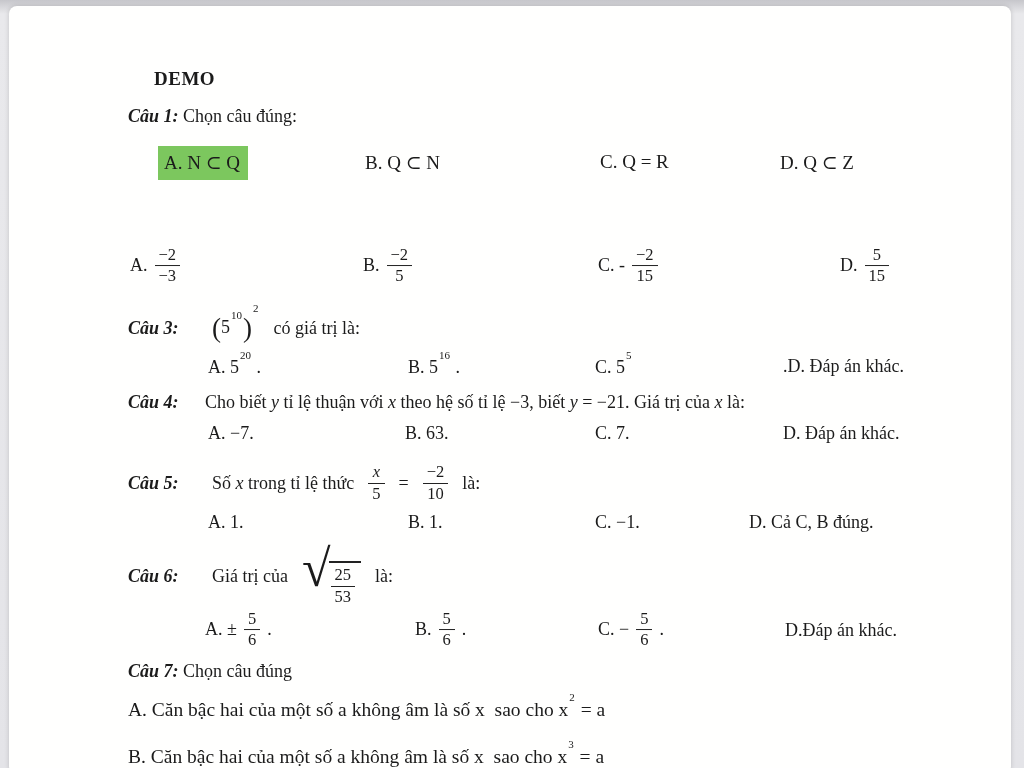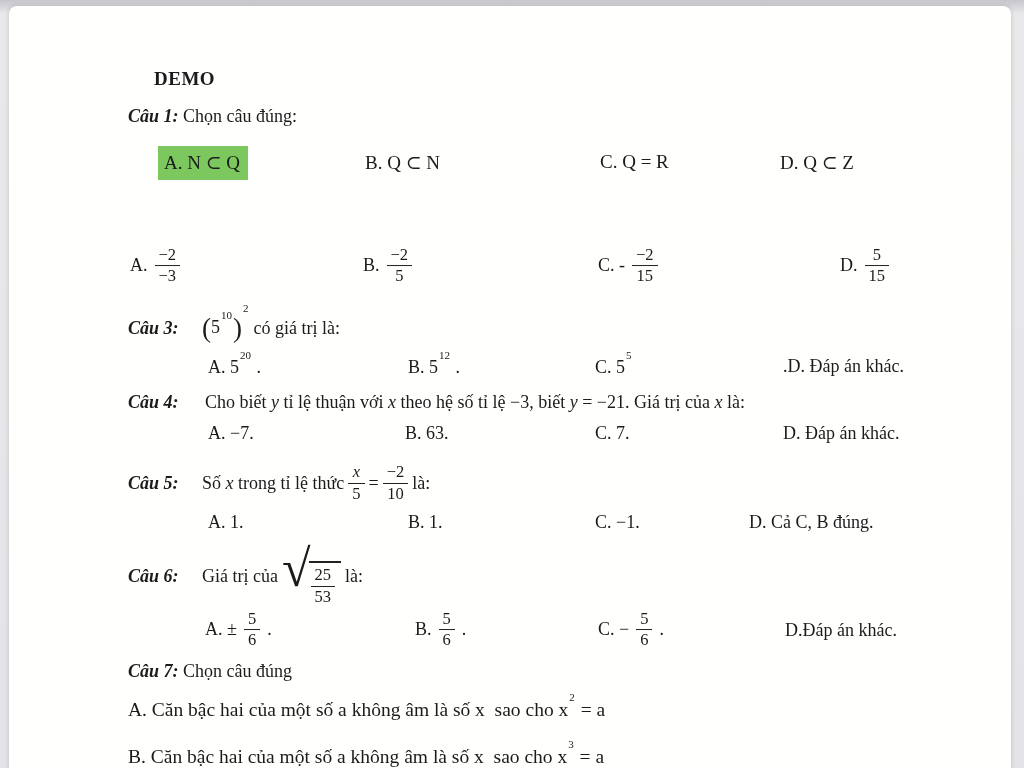--- a/index.html
+++ b/index.html
@@ -13,21 +13,21 @@
   .page-bg {
     position:absolute; left:9px; top:6px; right:13px; bottom:-6px;
     background:#fffffe; border-radius:8px; z-index:1;
     box-shadow:0 0 5px rgba(0,0,0,0.16);
   }
   .content { position:absolute; inset:0; z-index:2; font-size:18px; }
   .abs { position:absolute; white-space:nowrap; }
   .it { font-style:italic; }
   .qlabel { font-weight:bold;font-style:italic; }
   .qlabel.wide { display:inline-block; width:70px; flex:0 0 70px; }
-  .flexrow { display:flex; align-items:center; column-gap:4px; }
+  .flexrow { display:flex; align-items:center; column-gap:14px; }
   .optrow { position:absolute; left:0; width:1024px; }
   .opt { position:absolute; white-space:nowrap; }
   .fxrow .opt { display:inline-flex; align-items:center; column-gap:7px; top:50%; transform:translateY(-50%); }
   .hl { padding:5px 8px 6px 6px; }
   .frac { display:inline-block; text-align:center; vertical-align:middle; font-size:16.5px; line-height:1.12; }
   .frac .num { display:block; padding:0 4px 1px; border-bottom:1.4px solid #222; }
   .frac .den { display:block; padding:1px 4px 0; }
   .sup { font-size:11px; position:relative; top:-7px; margin:0 1px; }
   .outer { top:-14px; }
   .paren { font-size:27px; font-weight:400; vertical-align:-4px; line-height:1; }
@@ -92,21 +92,21 @@
     </div>
 
     <div class="abs flexrow" style="left:128px;top:308px;height:40px">
       <span class="qlabel wide">Câu 3:</span>
       <span><span class="paren">(</span><span>5</span><sup class="sup">10</sup><span class="paren">)</span><sup class="sup outer">2</sup></span>
       <span>có giá trị là:</span>
     </div>
 
     <div class="optrow" style="top:356px">
       <span class="opt" style="left:208px"><span>A.</span> <span>5</span><sup class="sup">20</sup><span> .</span></span>
-      <span class="opt" style="left:408px"><span>B.</span> <span>5</span><sup class="sup">12</sup><span> .</span></span>
+      <span class="opt" style="left:408px"><span>B.</span> <span>5</span><sup class="sup">16</sup><span> .</span></span>
       <span class="opt" style="left:595px"><span>C.</span> <span>5</span><sup class="sup">5</sup><span></span></span>
       <span class="opt" style="left:783px">.D. Đáp án khác.</span>
     </div>
 
     <div class="abs" style="left:128px;top:392px">
       <span class="qlabel" style="display:inline-block;width:77px">Câu 4:</span><span><span>Cho biết </span><span class="it">y</span><span> tỉ lệ thuận với </span><span class="it">x</span><span> theo hệ số tỉ lệ −3, biết </span><span class="it">y</span><span> = −21. Giá trị của </span><span class="it">x</span><span> là:</span></span>
     </div>
 
     <div class="optrow" style="top:423px">
       <span class="opt" style="left:208px">A. −7.</span>

